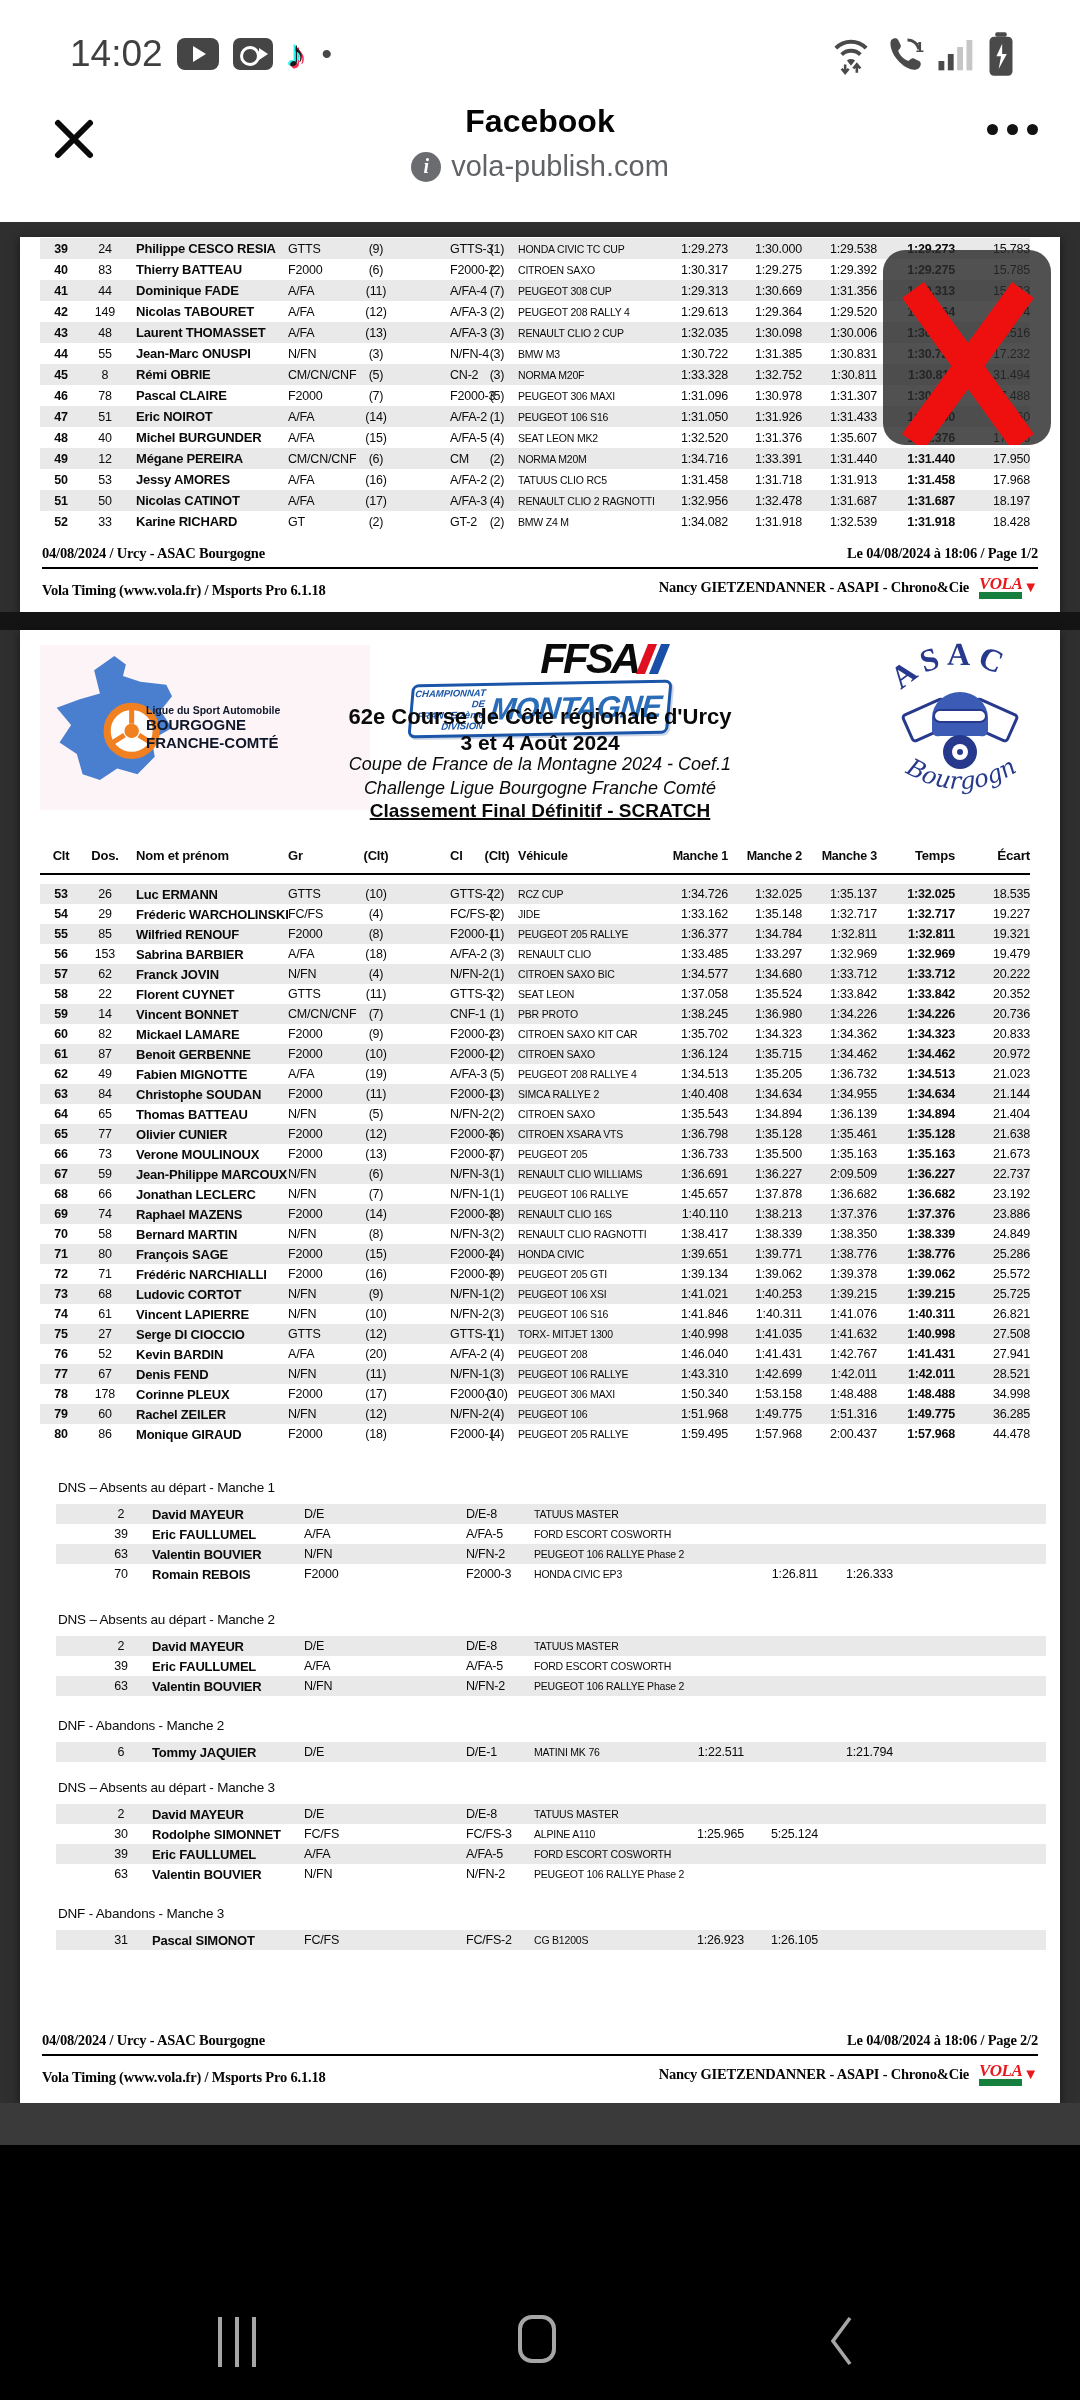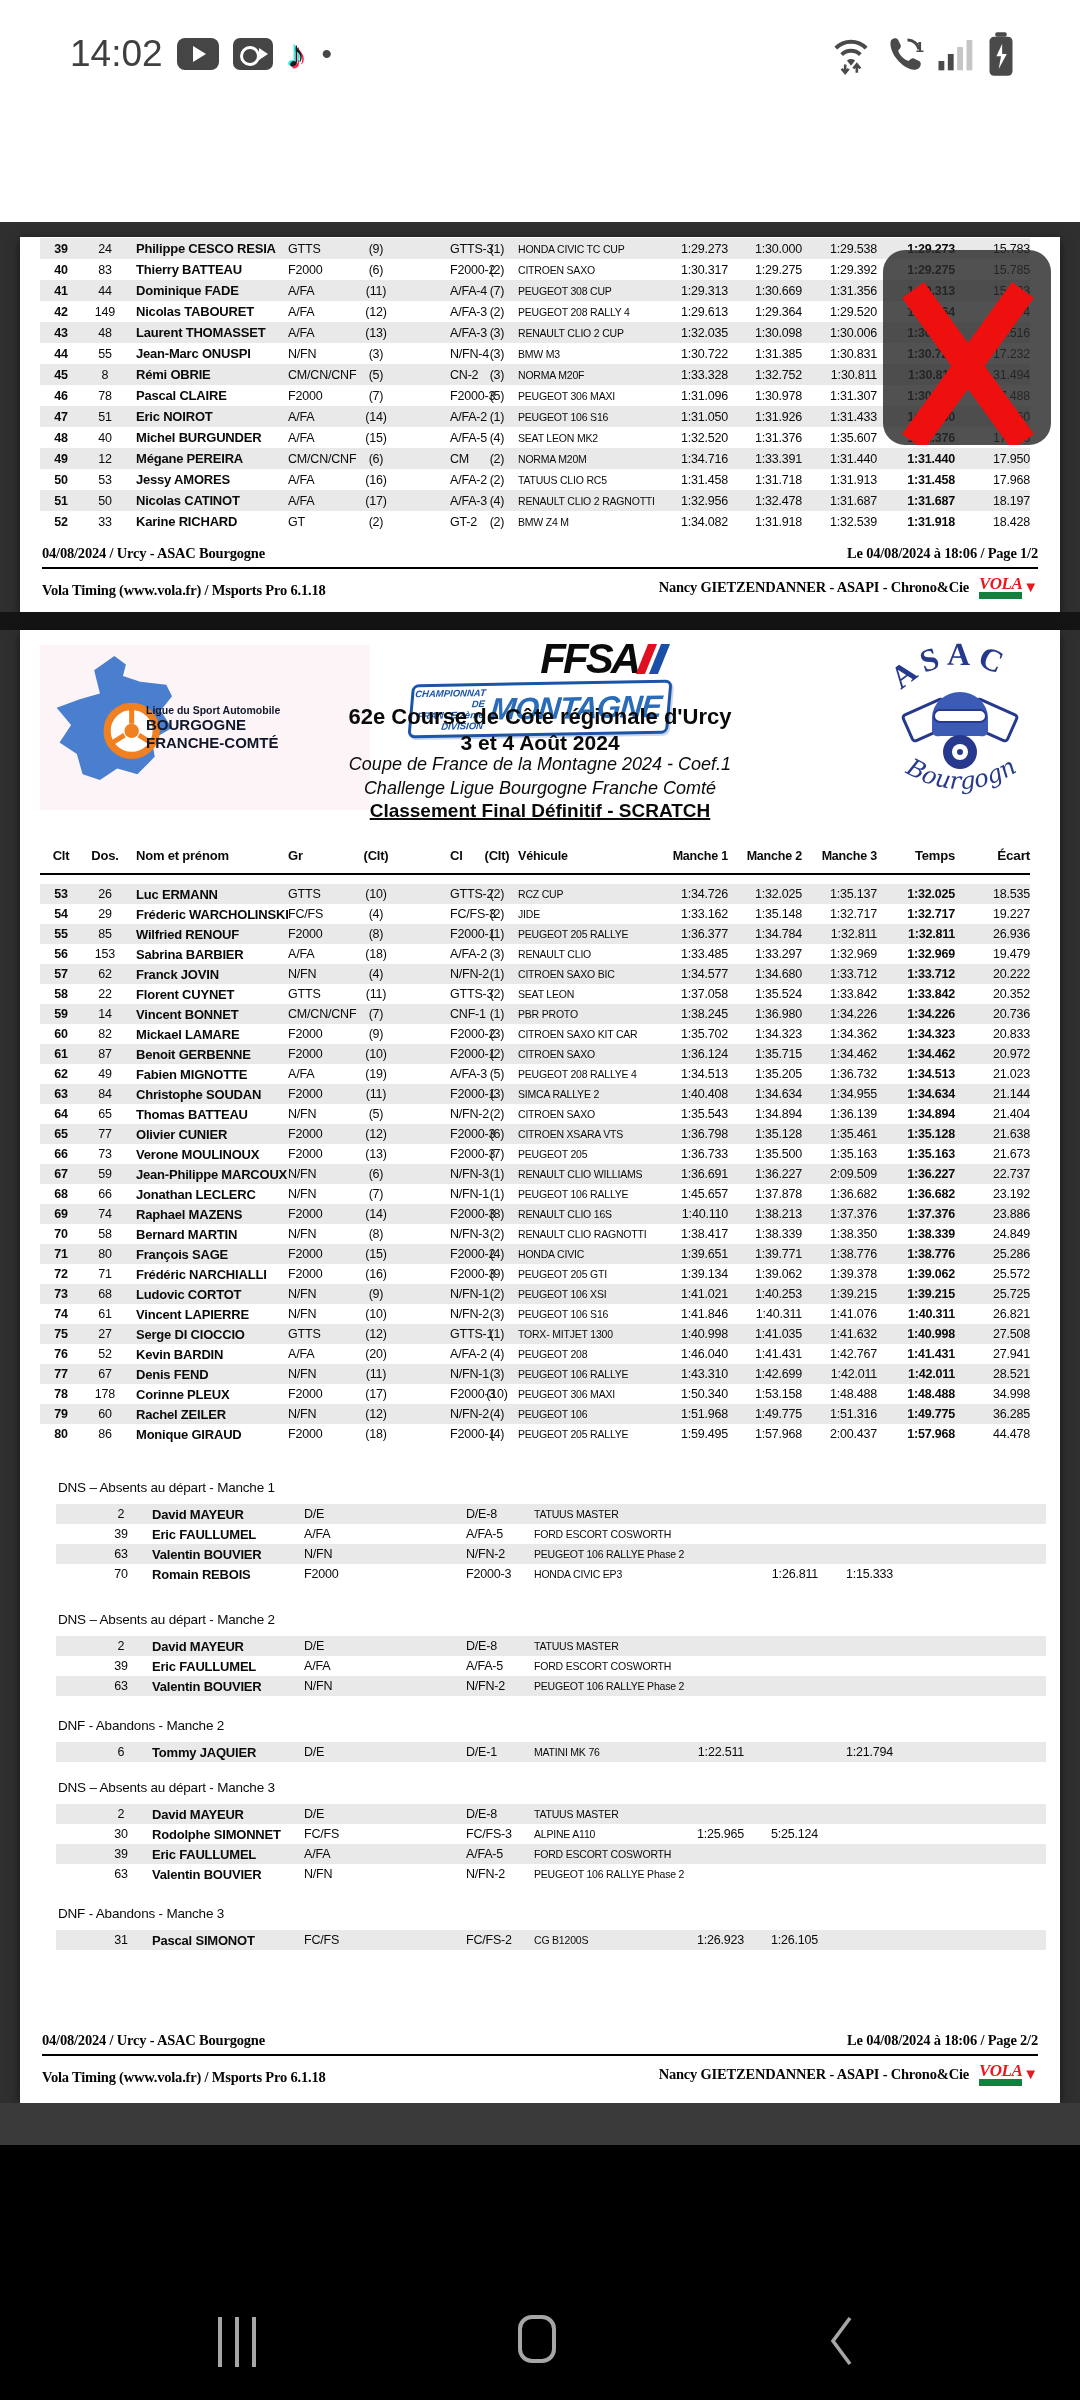--- a/index.html
+++ b/index.html
@@ -151,20 +151,39 @@
         <rect x="26" y="6" width="5" height="26" fill="#c6c6c6"></rect>
       </svg>
       <svg width="30" height="46" viewBox="0 0 24 40">
         <rect x="7" y="1" width="10" height="4" rx="1.5" fill="#4a4a4a"></rect>
         <rect x="2" y="5" width="20" height="34" rx="4" fill="#4a4a4a"></rect>
         <path d="M13 11 L8 22 h4 L10 33 L17 20 h-4 Z" fill="#fff"></path>
       </svg>
     </div>
   </div>
 
+  <div class="fbheader">
+    <button class="fb-close" aria-label="close">
+      <svg width="52" height="52" viewBox="0 0 52 52">
+        <path d="M10 10 L42 42 M42 10 L10 42" stroke="#0b0b0b" stroke-width="6" stroke-linecap="round"></path>
+      </svg>
+    </button>
+    <div class="fb-center">
+      <div class="fb-title">Facebook</div>
+      <div class="fb-domain">
+        <span class="info-ic">i</span>
+        <span>vola-publish.com</span>
+      </div>
+    </div>
+    <button class="fb-menu" aria-label="menu">
+      <i></i>
+        <i></i>
+        <i></i>
+    </button>
+  </div>
 
   <div class="docbg"></div>
 
   <div class="page page1">
     <div class="maintable1 p1">
       <div class="dtable">
           <div class="trow odd">
             <div class="c c0">39</div>
             <div class="c c1">24</div>
             <div class="c c2">Philippe CESCO RESIA</div>
@@ -527,21 +546,21 @@
             <div class="c c2">Wilfried RENOUF</div>
             <div class="c c3">F2000</div>
             <div class="c c4">(8)</div>
             <div class="c c5">F2000-1</div>
             <div class="c c6">(1)</div>
             <div class="c c7">PEUGEOT 205 RALLYE</div>
             <div class="c c8">1:36.377</div>
             <div class="c c9">1:34.784</div>
             <div class="c c10">1:32.811</div>
             <div class="c c11">1:32.811</div>
-            <div class="c c12">26.936</div>
+            <div class="c c12">19.321</div>
           </div>
           <div class="trow">
             <div class="c c0">56</div>
             <div class="c c1">153</div>
             <div class="c c2">Sabrina BARBIER</div>
             <div class="c c3">A/FA</div>
             <div class="c c4">(18)</div>
             <div class="c c5">A/FA-2</div>
             <div class="c c6">(3)</div>
             <div class="c c7">RENAULT CLIO</div>
@@ -966,21 +985,21 @@
             <div class="c c0"></div>
             <div class="c c1">70</div>
             <div class="c c2">Romain REBOIS</div>
             <div class="c c3">F2000</div>
             <div class="c c4"></div>
             <div class="c c5">F2000-3</div>
             <div class="c c6"></div>
             <div class="c c7">HONDA CIVIC EP3</div>
             <div class="c c8"></div>
             <div class="c c9">1:26.811</div>
-            <div class="c c10">1:15.333</div>
+            <div class="c c10">1:26.333</div>
             <div class="c c11"></div>
             <div class="c c12"></div>
           </div>
         </div>
     </div>
     <div class="sec" style="top:982px">
       <div class="sec-label">DNS – Absents au départ - Manche 2</div>
       <div class="dtable p2">
           <div class="trow odd">
             <div class="c c0"></div>

